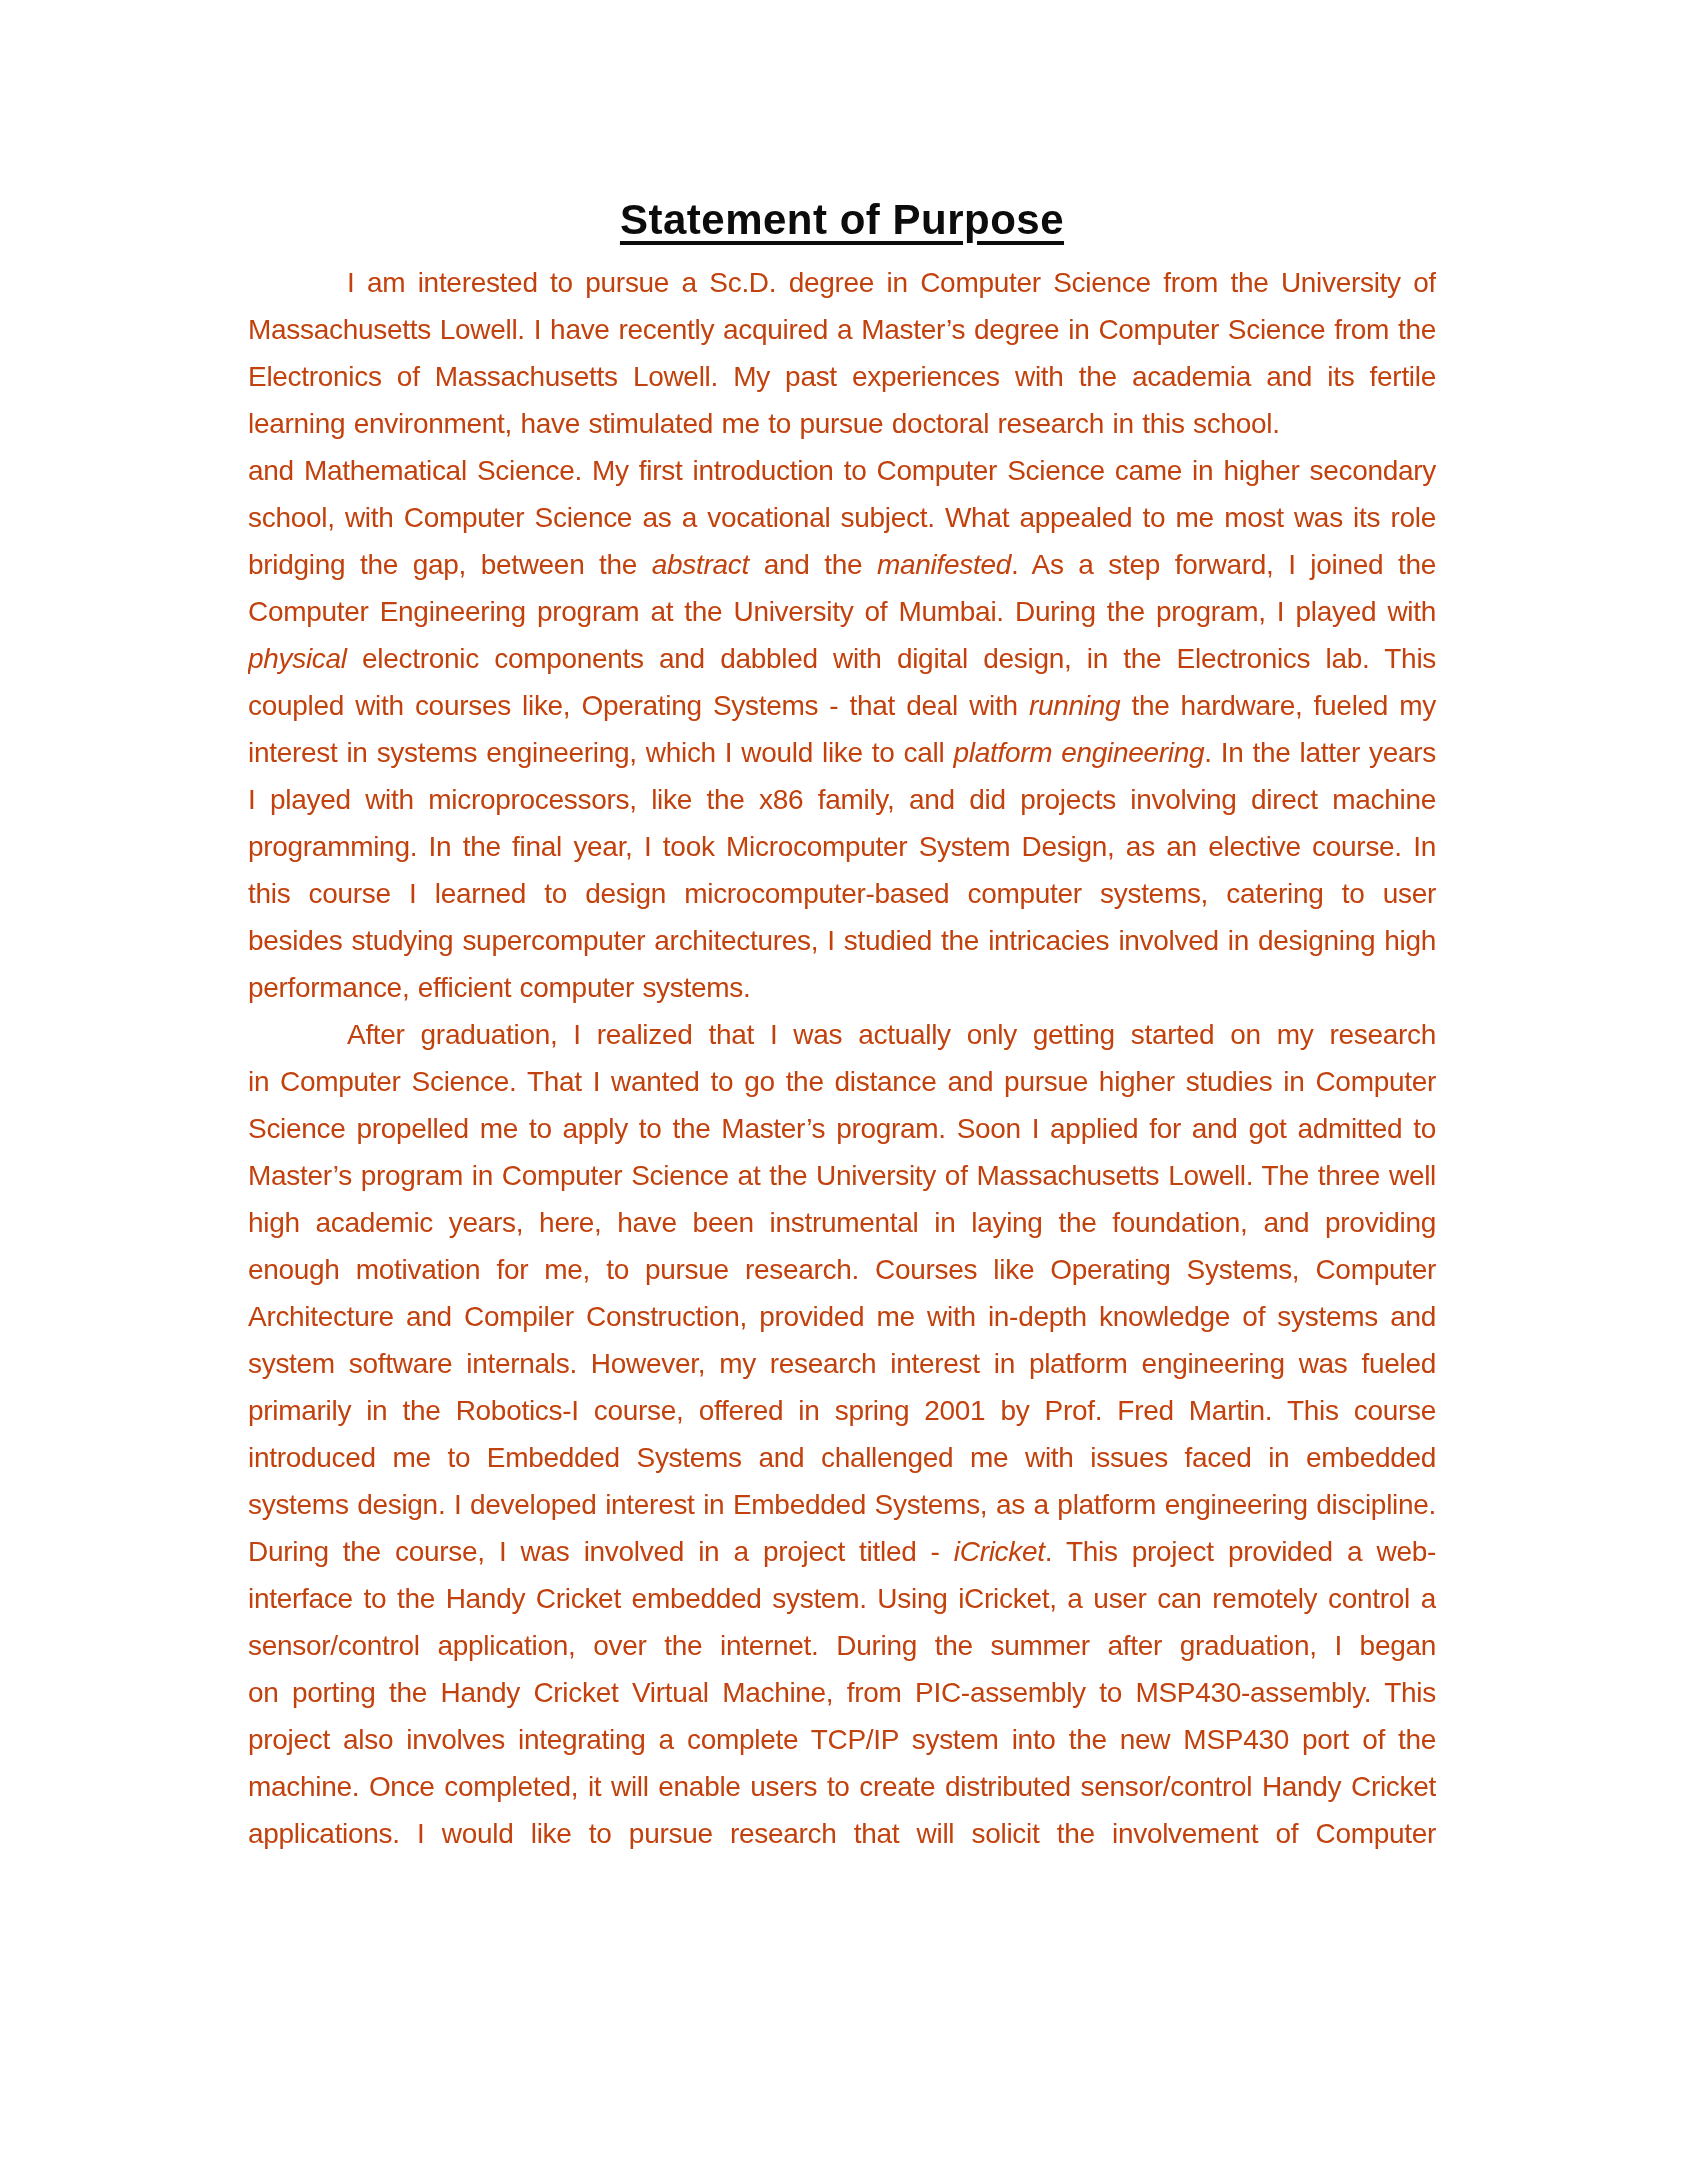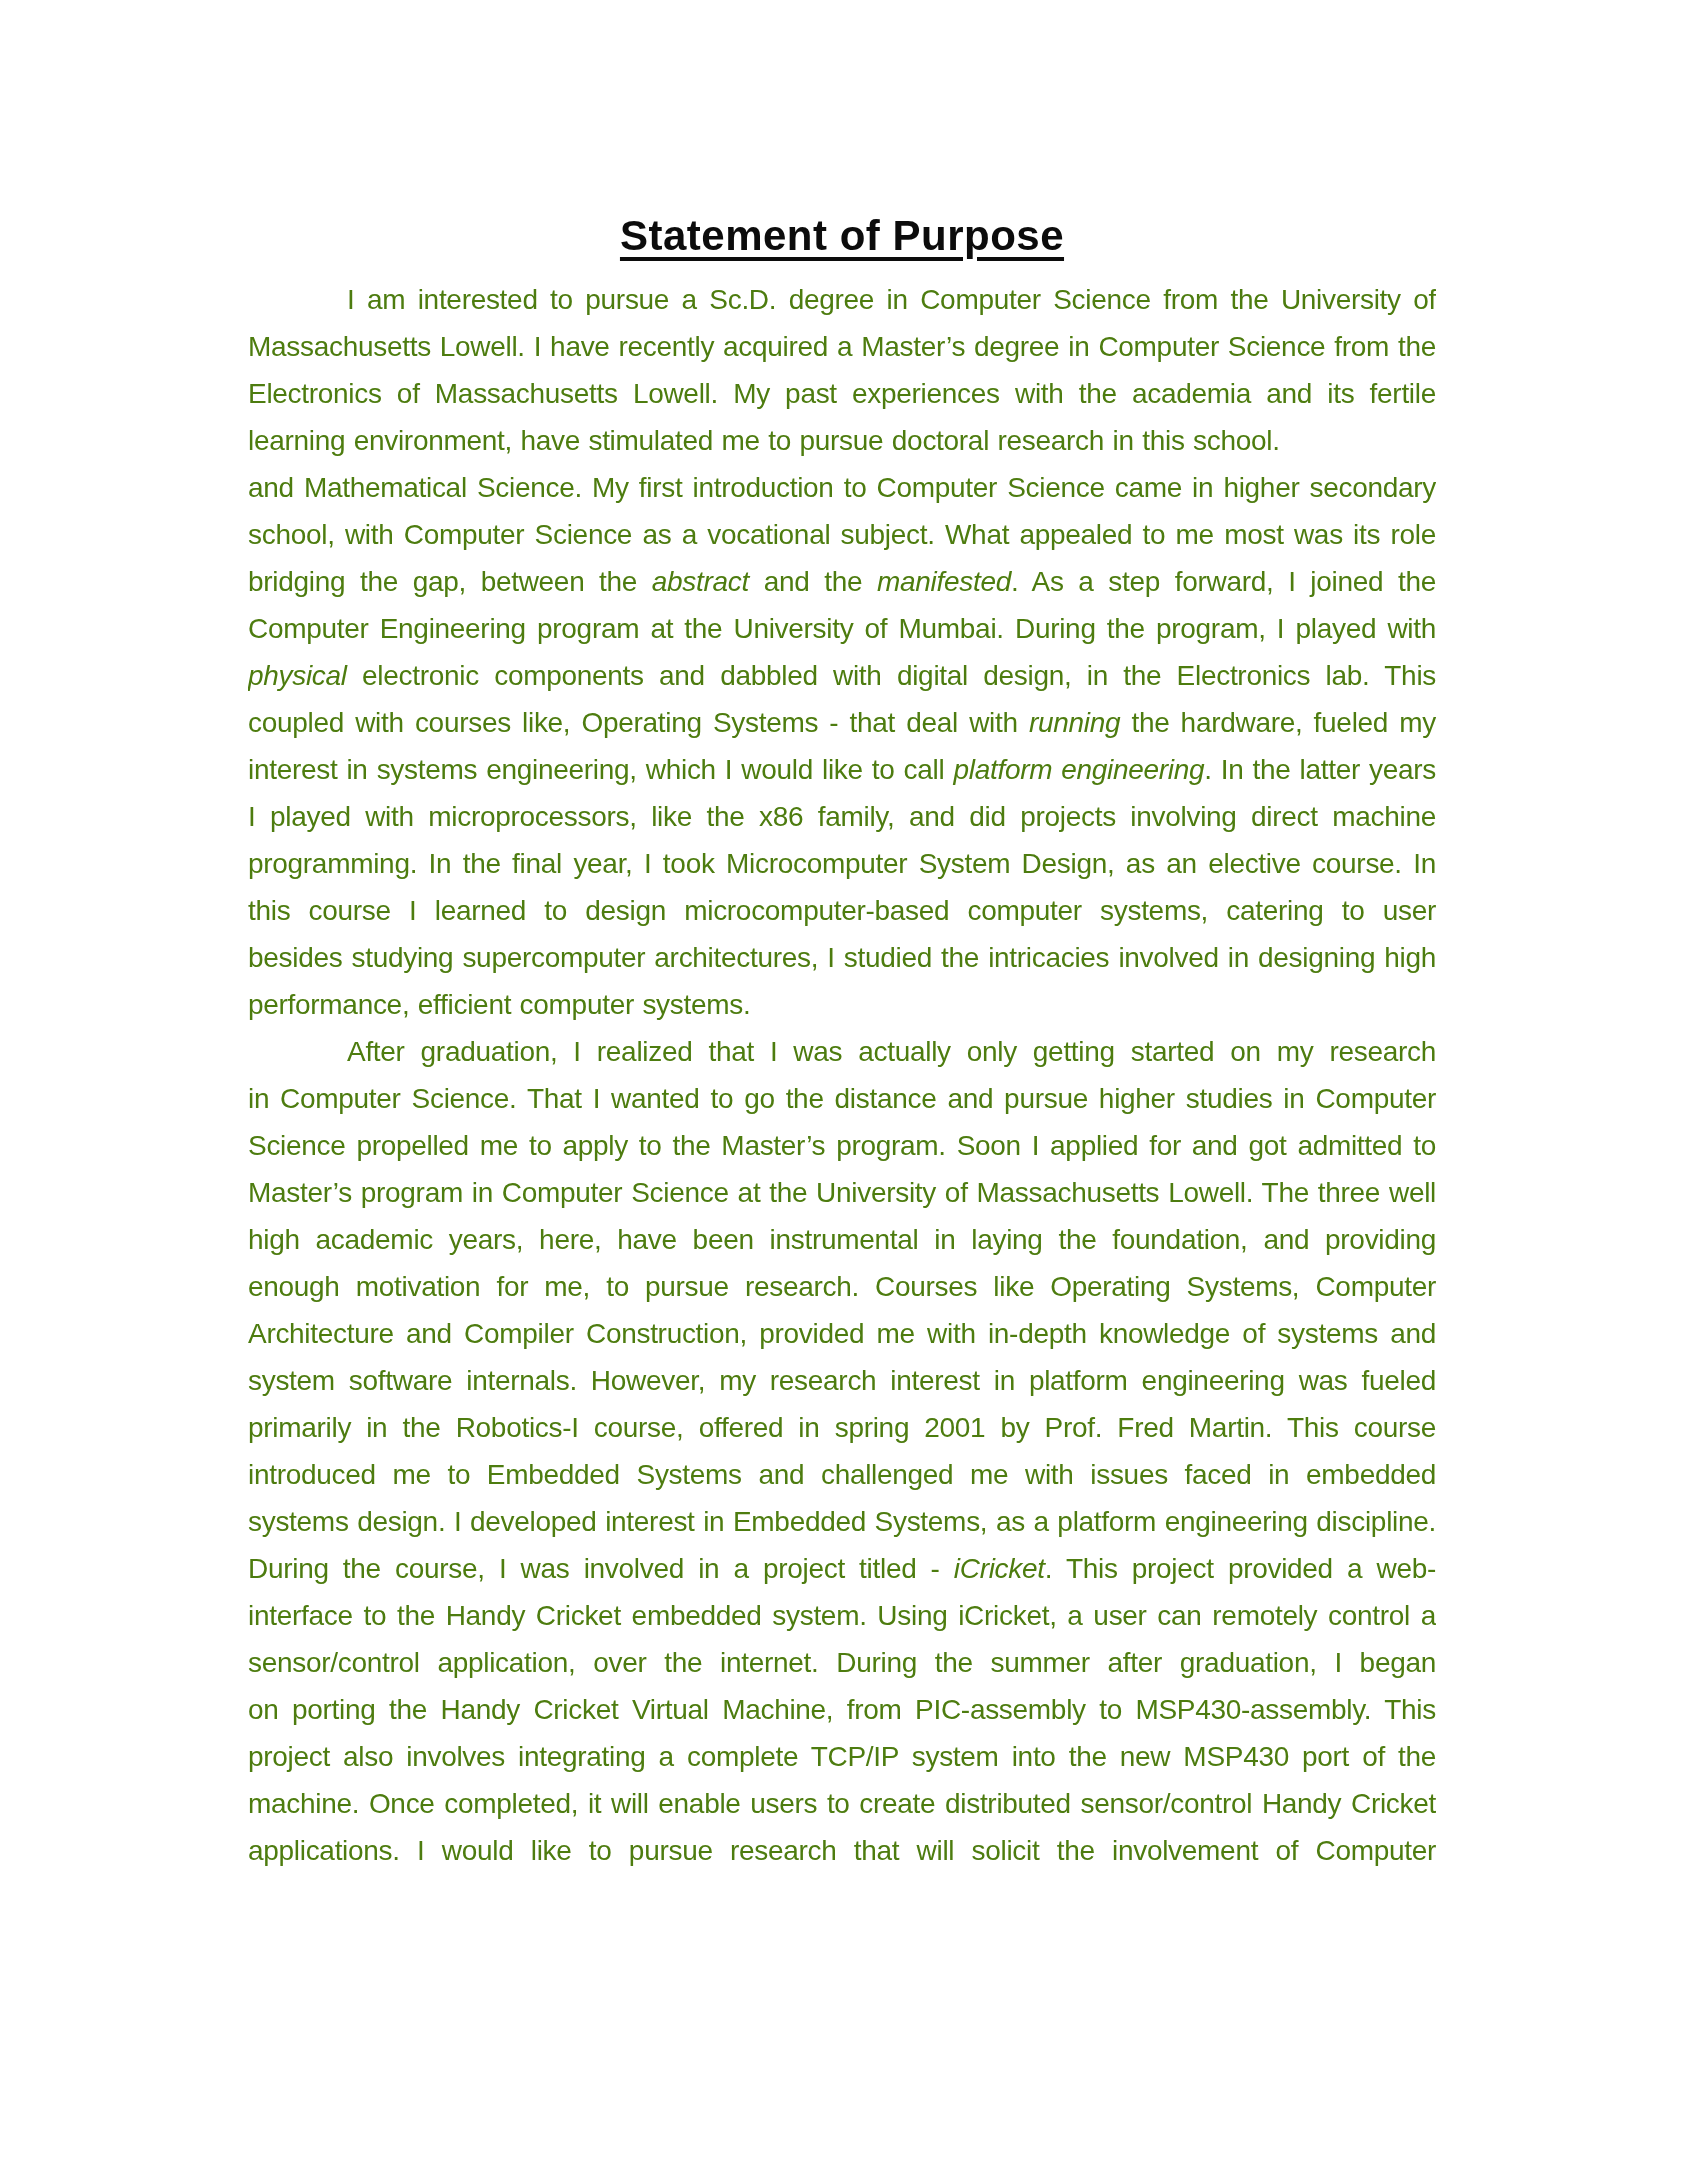--- a/index.html
+++ b/index.html
@@ -12,37 +12,37 @@
     color: #101010;
     overflow: hidden;
   }
   .content {
     position: absolute;
     left: 248px;
     top: 196px;
     width: 1188px;
   }
   .doc-title {
-    margin: 16px;
+    margin: 0;
     text-align: center;
     font-size: 42px;
     line-height: 48px;
     font-weight: bold;
     color: #0c0c0c;
     text-decoration: underline;
     text-decoration-thickness: 4px;
     text-underline-offset: 7px;
     letter-spacing: 0.5px;
   }
   .body-text {
     margin-top: 15px;
     font-size: 28px;
     letter-spacing: -0.3px;
     word-spacing: 1px;
-    color: #4d7c0f;
+    color: #c2410c;
   }
   .line {
     height: 47px;
     line-height: 47px;
     overflow: hidden;
     text-align: justify;
     text-align-last: justify;
   }
   .line.left {
     text-align: center;

